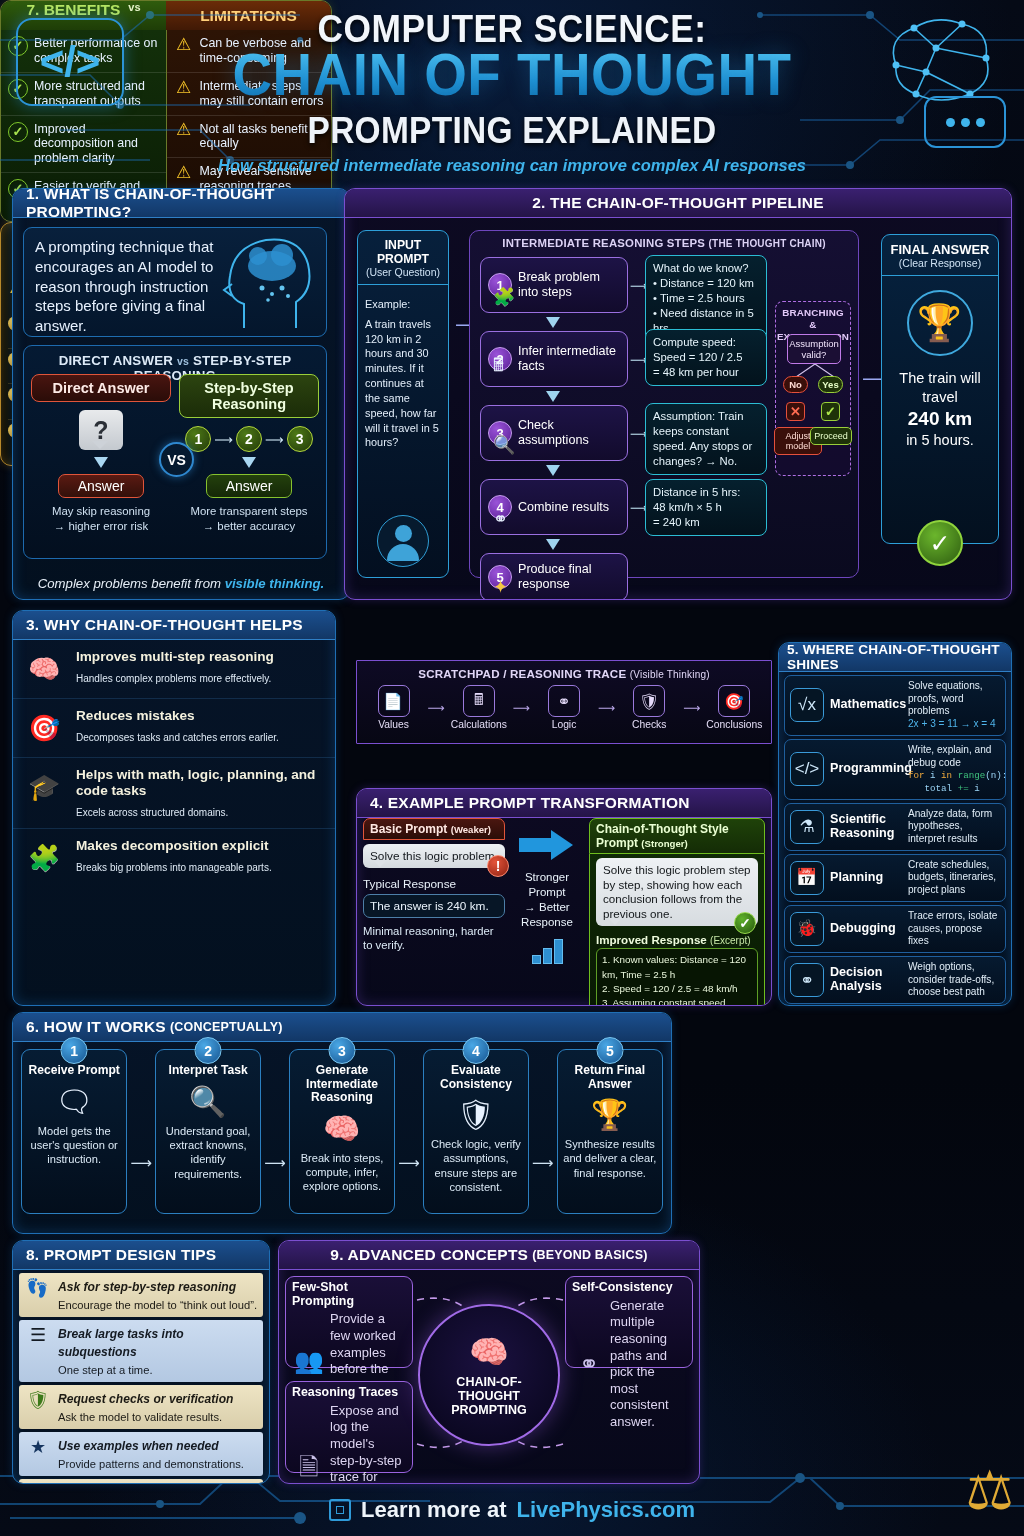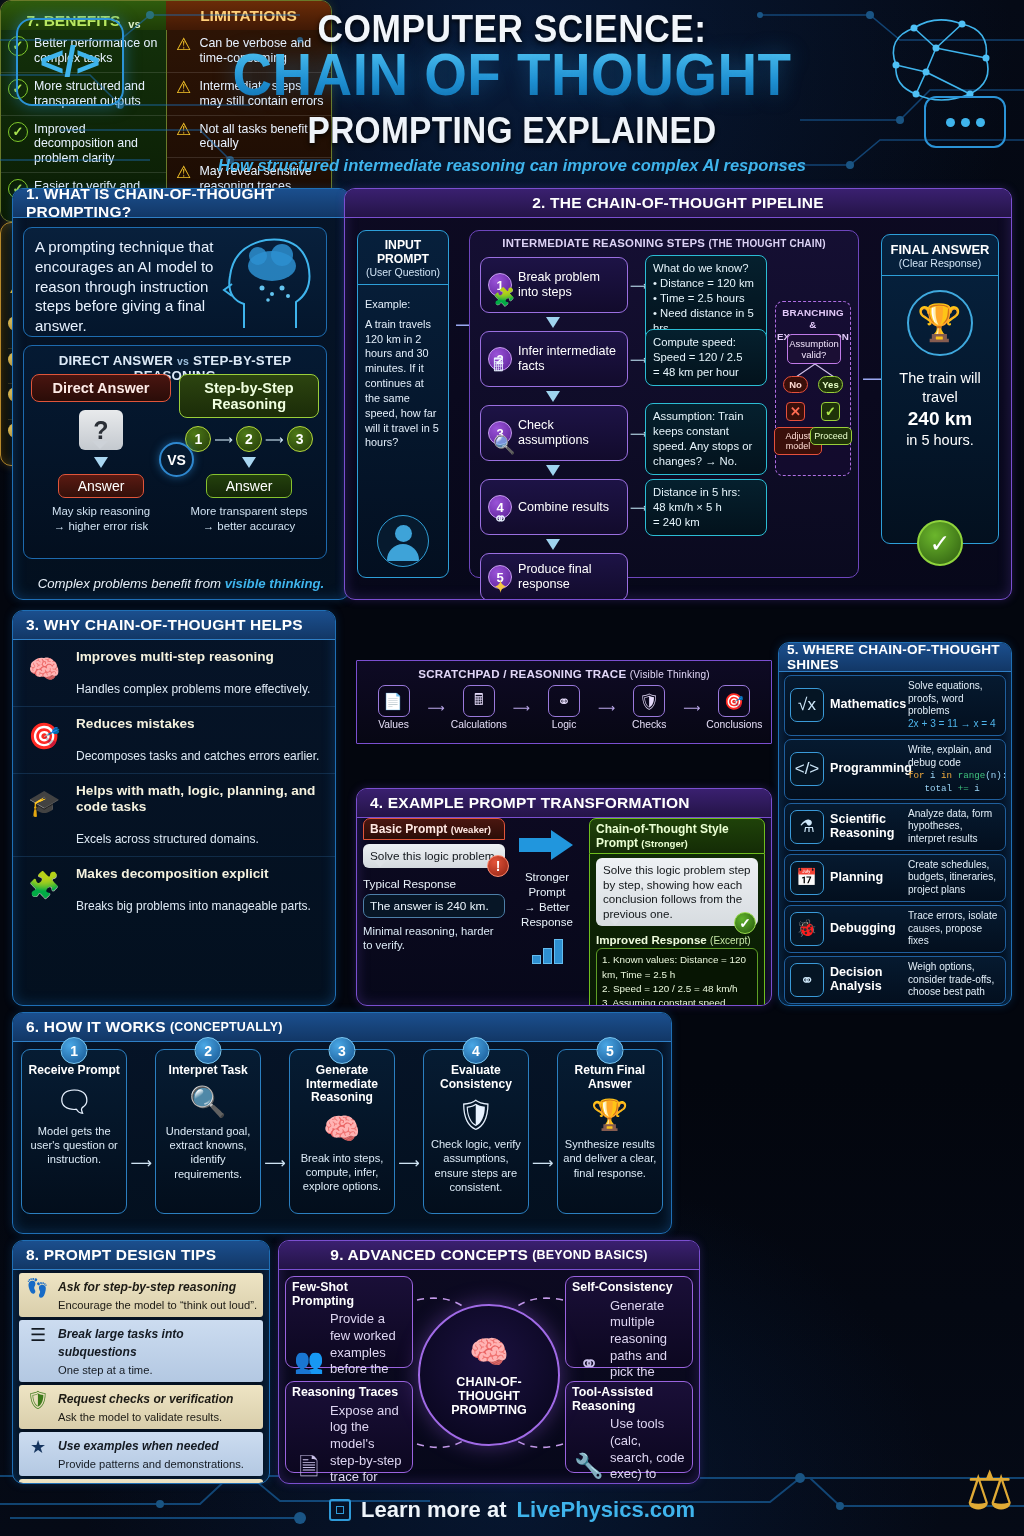--- a/index.html
+++ b/index.html
@@ -194,21 +194,21 @@
   .gbtxt:after { content:""; position:absolute; bottom:-6px; left:12px; border:7px solid transparent; border-top-color:#dde1e6;}
   .improved { font-size:11.6px; font-weight:bold; margin:7px 0 2px; color:#eefbdd;}
   .improved small { font-weight:normal; font-size:10px; color:#c8e8a8;}
   .steplist { border:1.1px solid #5e9e26; border-radius:6px; background:#071503; padding:4px 5px; font-size:9.9px; line-height:1.44; color:#eaf7dc; position:relative;}
 
   
   #sec3 { left:12px; top:610px; width:324px; height:396px; }
   .s3row { display:flex; align-items:flex-start; gap:9px; padding:9px 10px; border-bottom:1px solid rgba(50,110,170,.28);}
   .s3ico { width:44px; height:40px; flex:none; display:flex; align-items:center; justify-content:center; font-size:26px;}
   .s3t { font-size:13.6px; font-weight:bold; color:#f4f1de; line-height:1.16;}
-  .s3d { font-size:12px; line-height:1.27; color:#dfeaf5; margin-top:17px;}
+  .s3d { font-size:10px; line-height:1.27; color:#dfeaf5; margin-top:8px;}
 
   
   #sec5 { left:778px; top:642px; width:234px; height:364px; }
   .s5row { display:flex; align-items:center; gap:6px; margin:3px 5px; padding:4px 5px;
      border:1.1px solid #1f5f9d; border-radius:7px; background:linear-gradient(180deg,#061a30 0%,#030f1e 100%);}
   .s5ico { width:34px; height:34px; flex:none; border:1.3px solid #3a9ad8; border-radius:7px;
      background:#051524; display:flex; align-items:center; justify-content:center; font-size:17px; color:#cfe8fa;}
   .s5t { width:72px; font-size:12.6px; font-weight:bold; line-height:1.1; color:#fff;}
   .s5d { flex:1; font-size:10.1px; line-height:1.26; color:#e2eef8;}
   .code-blue { color:#4fb4ea; }
@@ -224,21 +224,21 @@
      font-size:14px; font-weight:bold; display:flex; align-items:center; justify-content:center;}
   .s6t { font-size:12.1px; font-weight:bold; color:#fff; line-height:1.12;}
   .s6ico { font-size:30px; margin:6px 0 5px; }
   .s6d { font-size:11.1px; line-height:1.3; color:#dceaf6;}
   .s6arr { align-self:center; margin-top:52px; color:#cfe3f3; font-size:15px; flex:none; }
 
   
   #sec7 { left:680px; top:1012px; width:332px; height:222px; border-radius:11px; overflow:hidden;
      border:1.5px solid #6a7a2a; box-shadow:0 0 10px rgba(90,110,30,.3);}
   .s7head { height:29px; display:flex; }
-  .s7h-l { flex:1; background:linear-gradient(180deg,#2f5c0d 0%,#1e3d07 100%); display:flex; align-items:flex-end; justify-content:center; gap:8px;
+  .s7h-l { flex:1; background:linear-gradient(180deg,#2f5c0d 0%,#1e3d07 100%); display:flex; align-items:flex-start; justify-content:center; gap:8px;
      font-size:15.5px; font-weight:bold; color:#b9e861;}
   .s7h-l .vs { font-size:11px; color:#e4f3c8; }
   .s7h-r { flex:1; background:linear-gradient(180deg,#6b2c08 0%,#401905 100%); display:flex; align-items:center; justify-content:center;
      font-size:15.5px; font-weight:bold; color:#ffcf7a;}
   .s7body { display:flex; height:193px; }
   .s7col { flex:1; }
   .s7col.l { background:linear-gradient(180deg,#13300a 0%,#0a1c05 100%); border-right:1px solid #6a7a2a;}
   .s7col.r { background:linear-gradient(180deg,#2d1405 0%,#190b03 100%);}
   .s7item { display:flex; gap:6px; align-items:flex-start; padding:6px 7px; font-size:12.4px; line-height:1.2;}
   .s7item + .s7item { border-top:1px solid rgba(255,255,255,.12); }
@@ -844,27 +844,20 @@
           <span class="s9d">Generate multiple reasoning paths and pick the most consistent answer.</span>
         </div>
       </div>
       <div class="s9card" style="left:0;bottom:4px;height:92px">
         <div class="s9t">Reasoning Traces</div>
         <div class="s9inner">
           <span class="s9ico">🗎</span>
           <span class="s9d">Expose and log the model's step-by-step trace for transparency and auditability.</span>
         </div>
       </div>
-      <div class="s9card" style="right:0;bottom:4px;height:92px">
-        <div class="s9t"><span>Tool-Assisted Reasoning</span></div>
-        <div class="s9inner">
-          <span class="s9ico">🔧</span>
-          <span class="s9d">Use tools (calc, search, code exec) to support each step.</span>
-        </div>
-      </div>
       <div class="s9hub">
         <span class="brain">🧠</span>
         <span class="lbl">
           <span>CHAIN-OF-</span><br>
           <span>THOUGHT</span><br>
           <span>PROMPTING</span>
         </span>
       </div>
     </div>
   </div>

